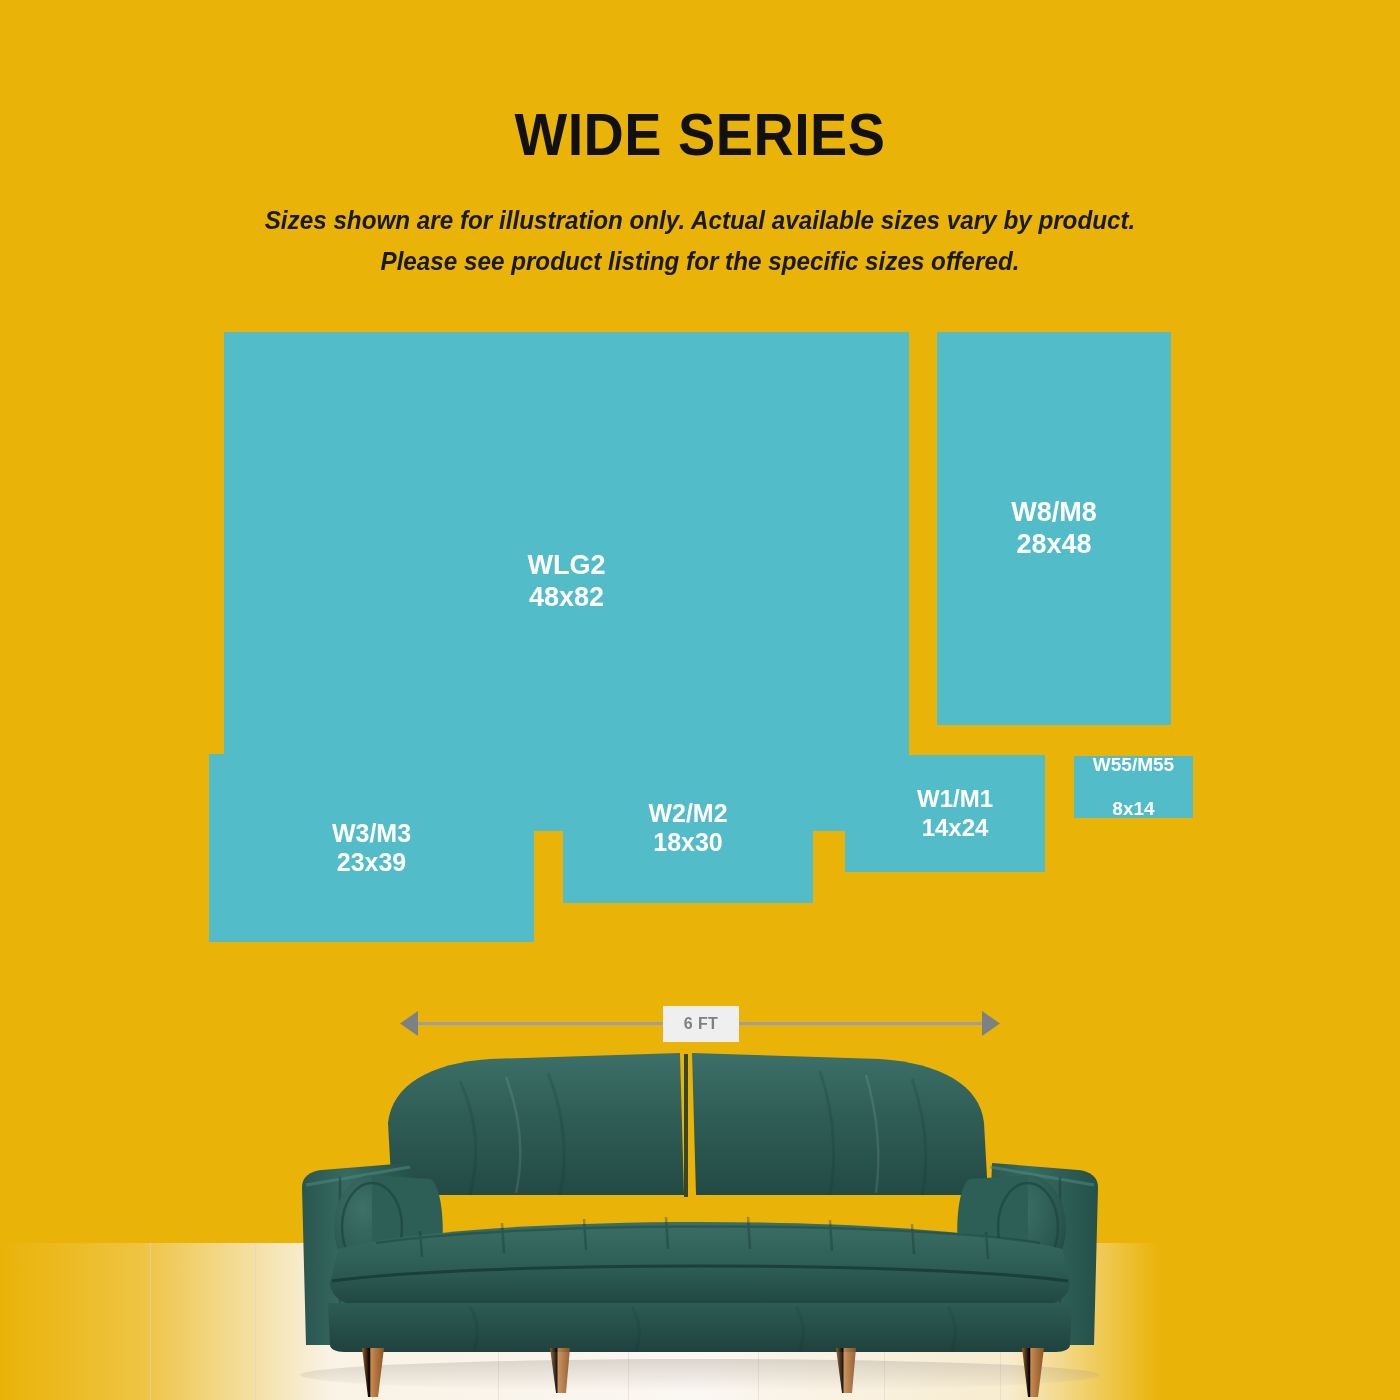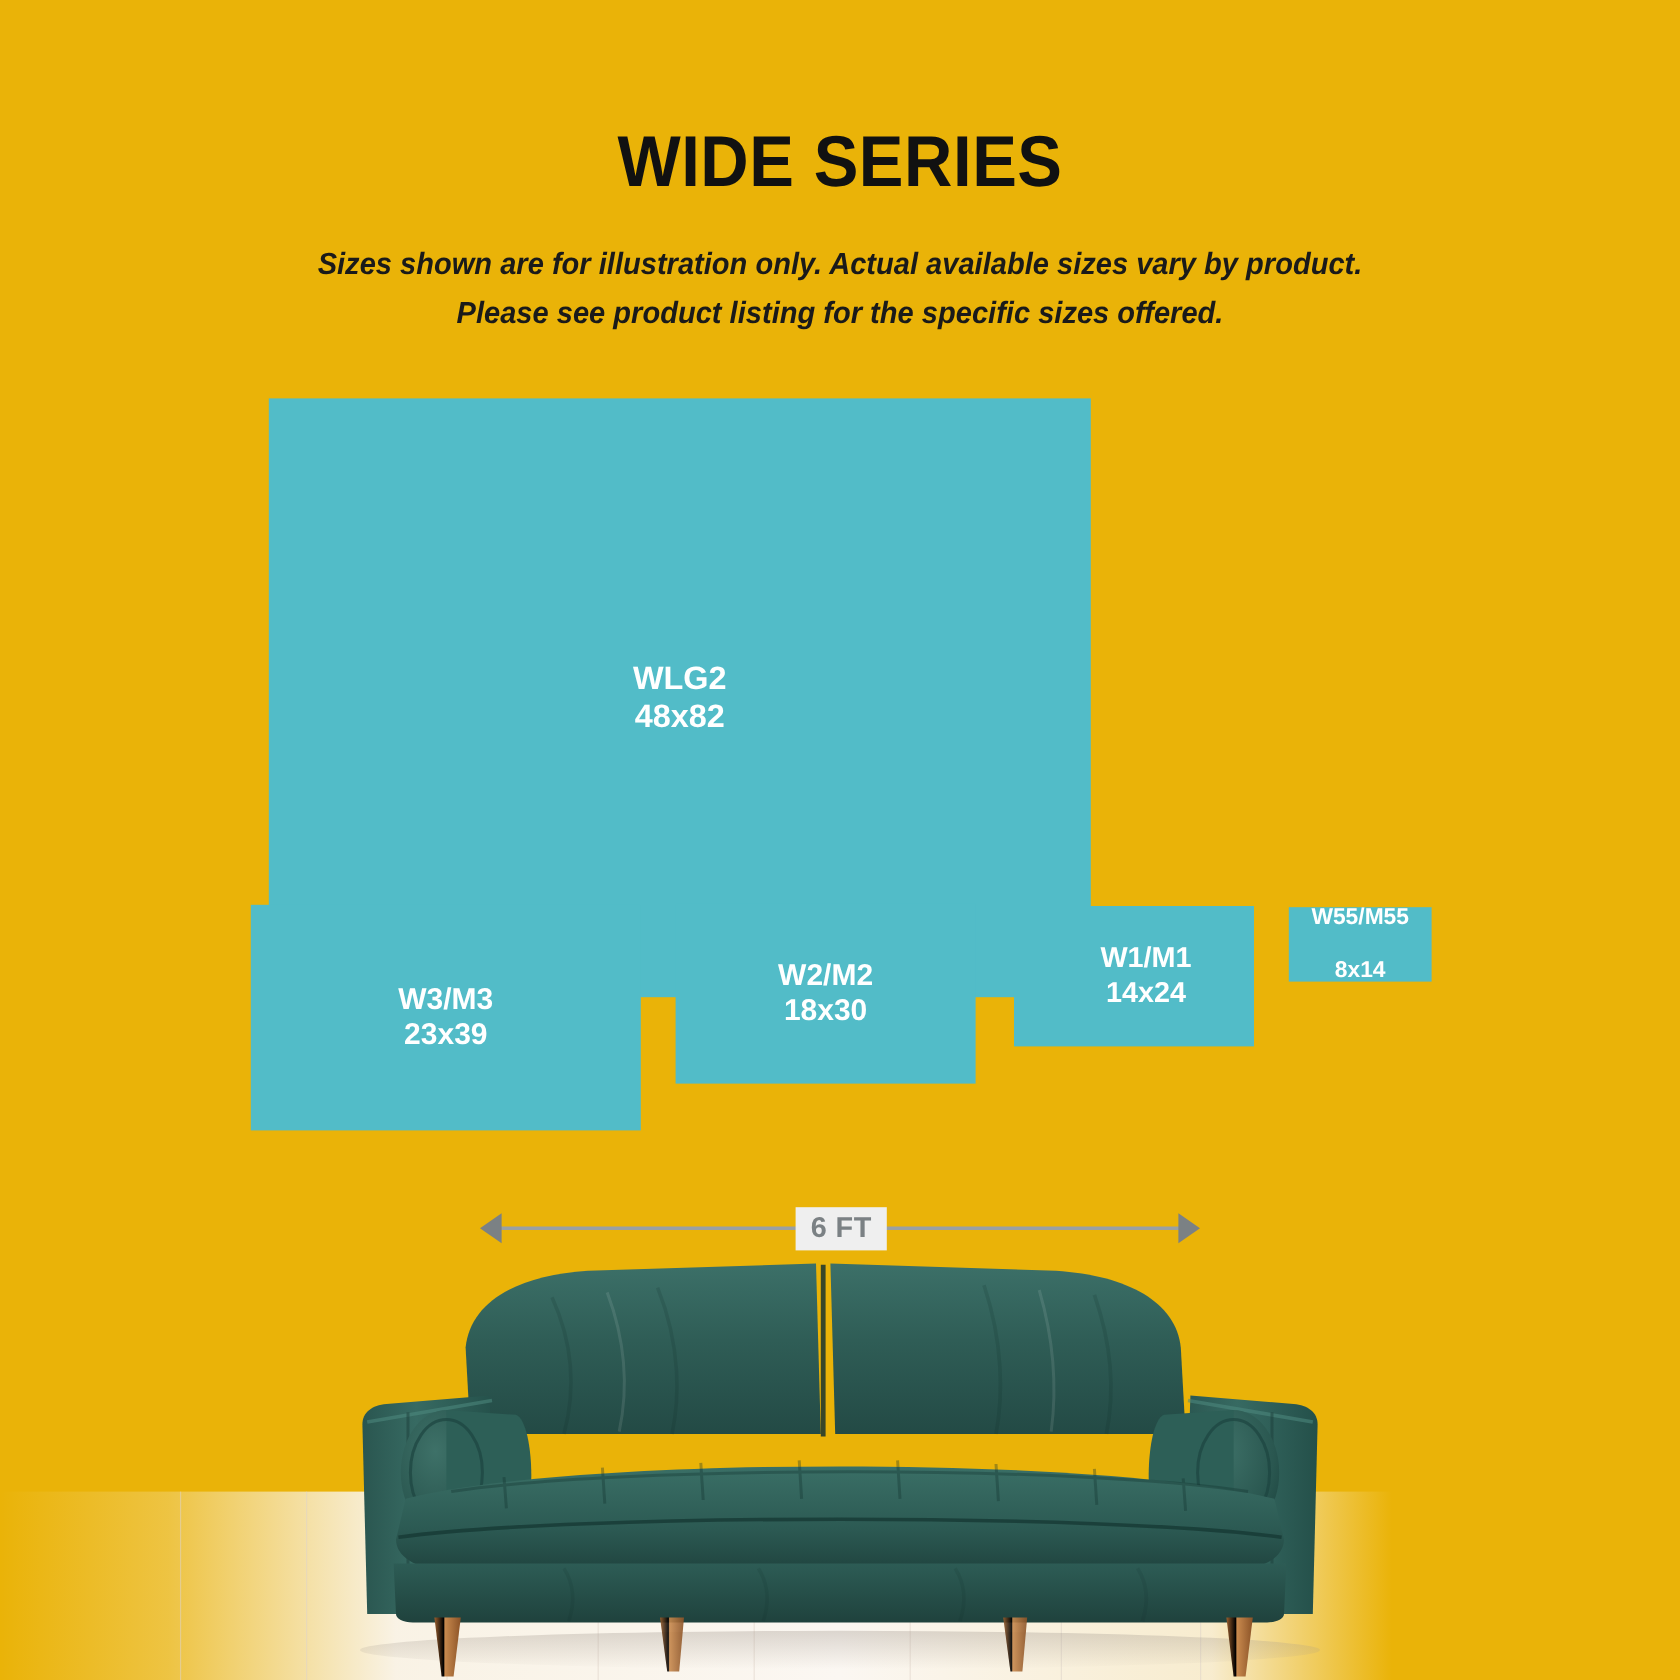--- a/index.html
+++ b/index.html
@@ -81,21 +81,21 @@
     height: 44px;
   }
   #scale-label {
     position: absolute;
     left: 663px;
     top: 1006px;
     width: 76px;
     height: 36px;
     background: #efefef;
     color: #7b8184;
-    font-size: 24px;
+    font-size: 16px;
     font-weight: 700;
     display: flex;
     align-items: center;
     justify-content: center;
     letter-spacing: 0.4px;
     font-family: "Liberation Sans", sans-serif;
   }
 
   
   #floor {
@@ -138,20 +138,24 @@
   <div id="subtitle">
     <div>Sizes shown are for illustration only. Actual available sizes vary by product.</div>
     <div>Please see product listing for the specific sizes offered.</div>
   </div>
 
   <div class="swatch sw-lg" style="left:224px; top:332px; width:685px; height:499px;">
     <span class="sw-code">WLG2</span>
     <span class="sw-dims">48x82</span>
   </div>
 
+  <div class="swatch sw-lg" style="left:937px; top:332px; width:234px; height:393px;">
+    <span class="sw-code">W8/M8</span>
+    <span class="sw-dims">28x48</span>
+  </div>
 
   <div class="swatch sw-md" style="left:209px; top:754px; width:325px; height:188px;">
     <span class="sw-code">W3/M3</span>
     <span class="sw-dims">23x39</span>
   </div>
 
   <div class="swatch sw-md" style="left:563px; top:753px; width:250px; height:150px;">
     <span class="sw-code">W2/M2</span>
     <span class="sw-dims">18x30</span>
   </div>

